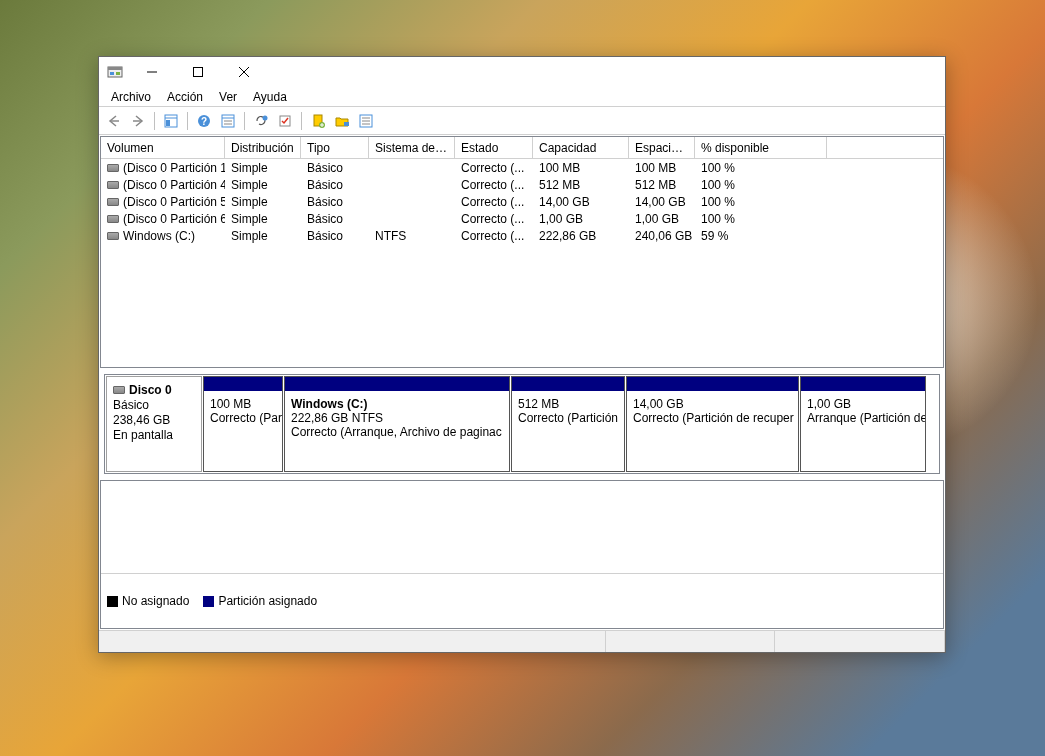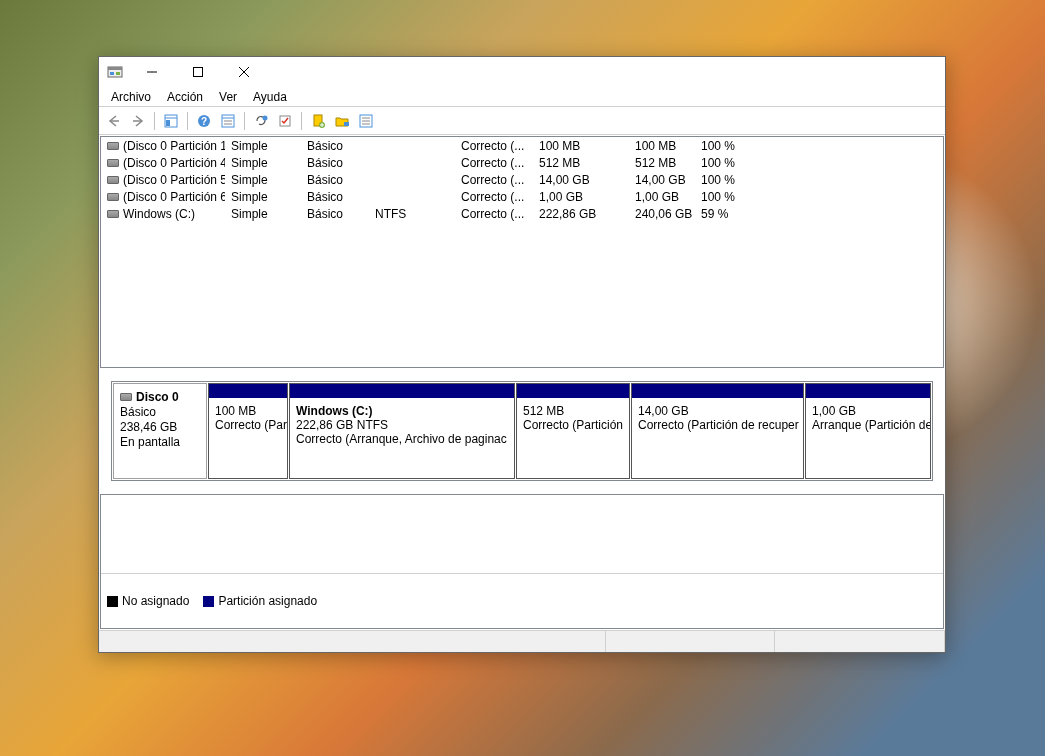--- a/index.html
+++ b/index.html
@@ -132,21 +132,21 @@
   width: 12px;
   height: 8px;
   background: linear-gradient(180deg, #aaa 0%, #888 100%);
   border: 1px solid #666;
   border-radius: 1px;
   flex-shrink: 0;
 }
 .graphical-pane {
   height: 100px;
   border: 1px solid #828790;
-  margin: 12px;
+  margin: 5px;
   background: #fff;
   display: flex;
   padding: 1px;
   gap: 1px;
 }
 .disk-info-cell {
   width: 96px;
   border: 1px solid #a0a0a0;
   padding: 6px;
   font-size: 12px;
@@ -314,20 +314,30 @@
         <svg width="14" height="14">
           <rect x="1" y="1" width="12" height="12" fill="#fff" stroke="#4a90d9"></rect>
           <line x1="3" y1="4" x2="11" y2="4" stroke="#888"></line>
           <line x1="3" y1="7" x2="11" y2="7" stroke="#888"></line>
           <line x1="3" y1="10" x2="11" y2="10" stroke="#888"></line>
         </svg>
       </div>
   </div>
 
   <div class="vol-list">
+    <div class="vol-header">
+      <div class="col-volumen">Volumen</div>
+      <div class="col-distribucion">Distribución</div>
+      <div class="col-tipo">Tipo</div>
+      <div class="col-sistema">Sistema de ...</div>
+      <div class="col-estado">Estado</div>
+      <div class="col-capacidad">Capacidad</div>
+      <div class="col-espacio">Espacio ...</div>
+      <div class="col-disponible">% disponible</div>
+    </div>
     <div class="vol-rows" id="vol-rows">
         <div class="vol-row">
           <div class="col-volumen">
             <span class="disk-icon"></span>
             <span>(Disco 0 Partición 1)</span>
           </div>
           <div class="col-distribucion">Simple</div>
           <div class="col-tipo">Básico</div>
           <div class="col-sistema"></div>
           <div class="col-estado">Correcto (...</div>

